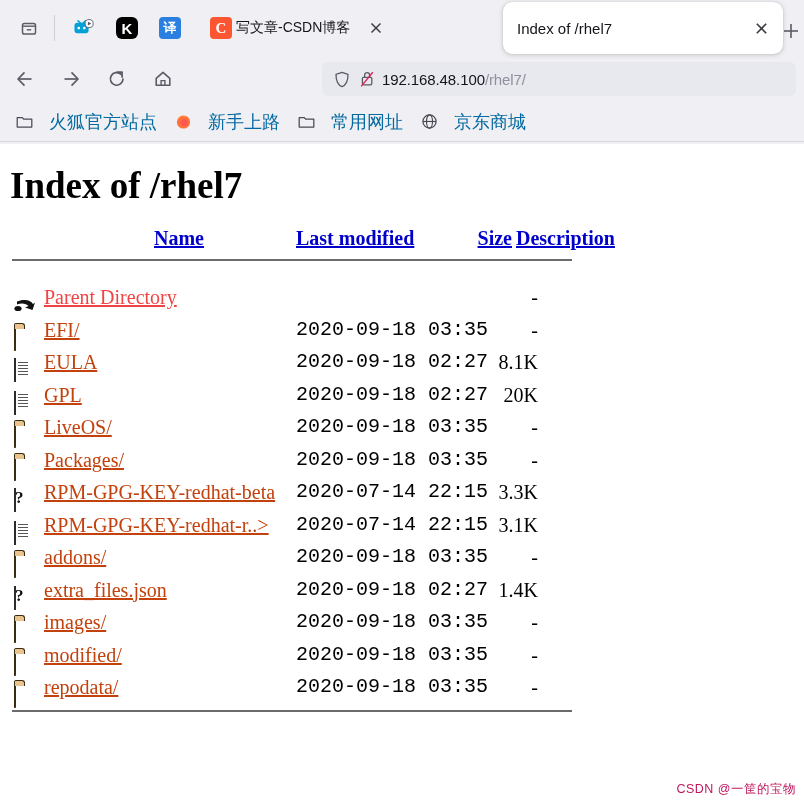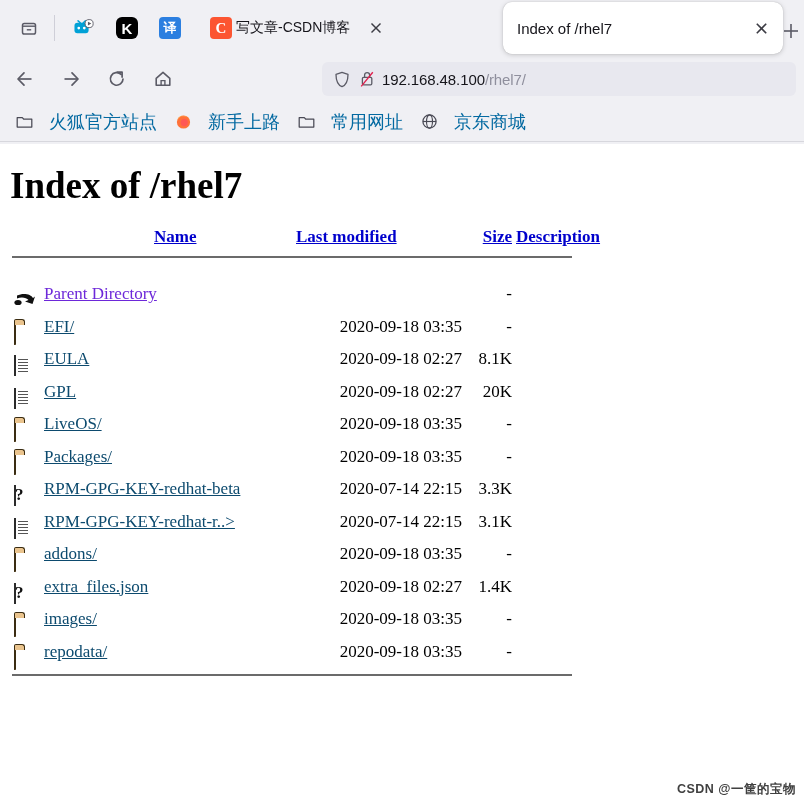--- a/index.html
+++ b/index.html
@@ -212,49 +212,49 @@
     color: #000;
     margin: 20px 0 0 10px;
     letter-spacing: 0px;
   }
 
   #listing-table {
     border-collapse: collapse;
     margin-top: 20px;
     margin-left: 12px;
     font-family: "Liberation Serif", serif;
-    font-size: 17px;
+    font-size: 20px;
   }
   #listing-table th {
     text-align: left;
     font-weight: bold;
     padding: 0 0 6px 0;
     white-space: nowrap;
   }
   #listing-table th a {
     color: #0000cc;
     text-decoration: underline;
   }
   #listing-table td {
     padding: 0;
     white-space: nowrap;
     vertical-align: middle;
     height: 32.5px;
     line-height: 32.5px;
   }
   .col-icon { width: 32px; padding-left: 2px !important; }
   .col-name { width: 252px; }
-  .col-date { width: 172px; text-align: right; padding-right: 6px !important; }
+  .col-date { width: 172px; text-align: right; padding-right: 6px !important; font-family: Liberation Mono, monospace; }
   .col-size { width: 48px; text-align: right; padding-right: 4px !important; }
   .col-desc { width: 100px; }
   .file-link {
-    color: #0c4a6e;
+    color: #c2410c;
     text-decoration: underline;
   }
-  .file-link.visited { color: #6d28d9; }
+  .file-link.visited { color: #ef4444; }
   .hr-rule {
     height: 2px;
     background: #6b6b6b;
     border: 0;
     width: 560px;
     margin: 3px 0 3px 12px;
   }
   .cell-text { color: #000; }
 
   
@@ -331,25 +331,24 @@
     font-size: 17px;
     color: #111;
     line-height: 21px;
   }
 
   #watermark {
     position: absolute;
     right: 8px;
     bottom: 6px;
     font-size: 12.5px;
-    color: #404040;
+    color: #be185d;
     font-family: "Liberation Sans", sans-serif;
     letter-spacing: 0.5px;
     white-space: nowrap;
-    font-weight: bold;
   }
 </style>
 </head>
 <body>
 
 <div id="browser-chrome">
 
   <div id="tab-strip">
     <div class="tabstrip-row">
 
@@ -609,20 +608,27 @@
         </tr>
         <tr>
           <td class="col-icon"><span class="ico"><span class="ico-folder"></span></span></td>
           <td class="col-name"><a href="#" class="file-link">images/</a></td>
           <td class="col-date cell-text">2020-09-18 03:35</td>
           <td class="col-size cell-text">-</td>
           <td class="col-desc cell-text"></td>
         </tr>
         <tr>
           <td class="col-icon"><span class="ico"><span class="ico-folder"></span></span></td>
+          <td class="col-name"><a href="#" class="file-link">modified/</a></td>
+          <td class="col-date cell-text">2020-09-18 03:35</td>
+          <td class="col-size cell-text">-</td>
+          <td class="col-desc cell-text"></td>
+        </tr>
+        <tr>
+          <td class="col-icon"><span class="ico"><span class="ico-folder"></span></span></td>
           <td class="col-name"><a href="#" class="file-link">repodata/</a></td>
           <td class="col-date cell-text">2020-09-18 03:35</td>
           <td class="col-size cell-text">-</td>
           <td class="col-desc cell-text"></td>
         </tr>
       </tbody>
   </table>
 
   <hr class="hr-rule" style="margin-top:6px;">
 

